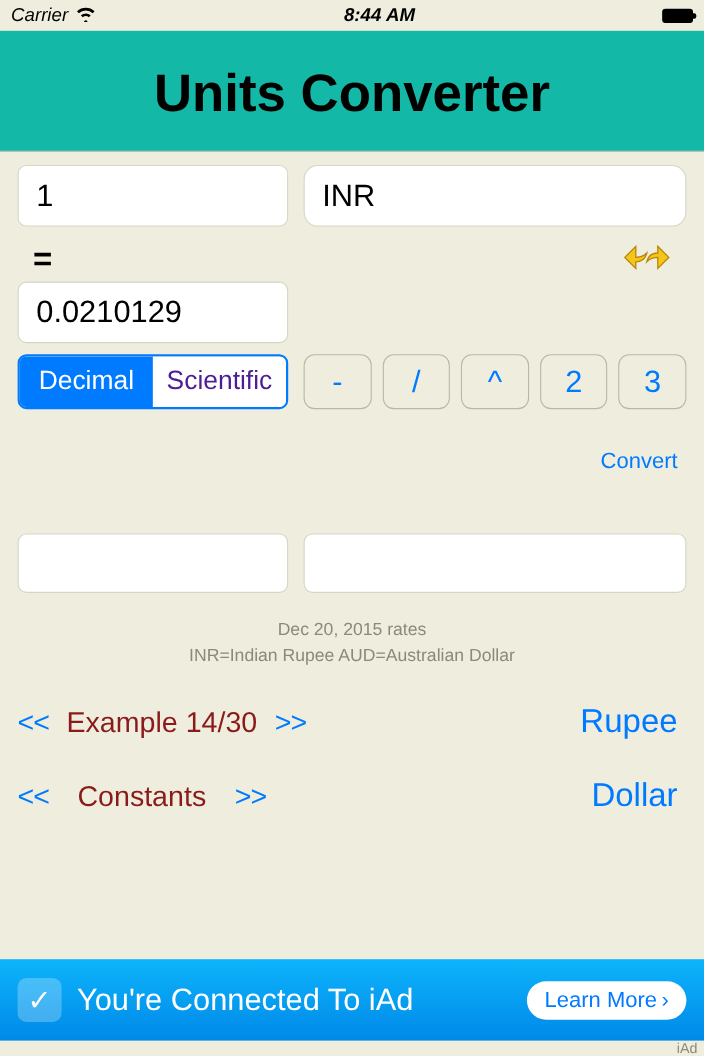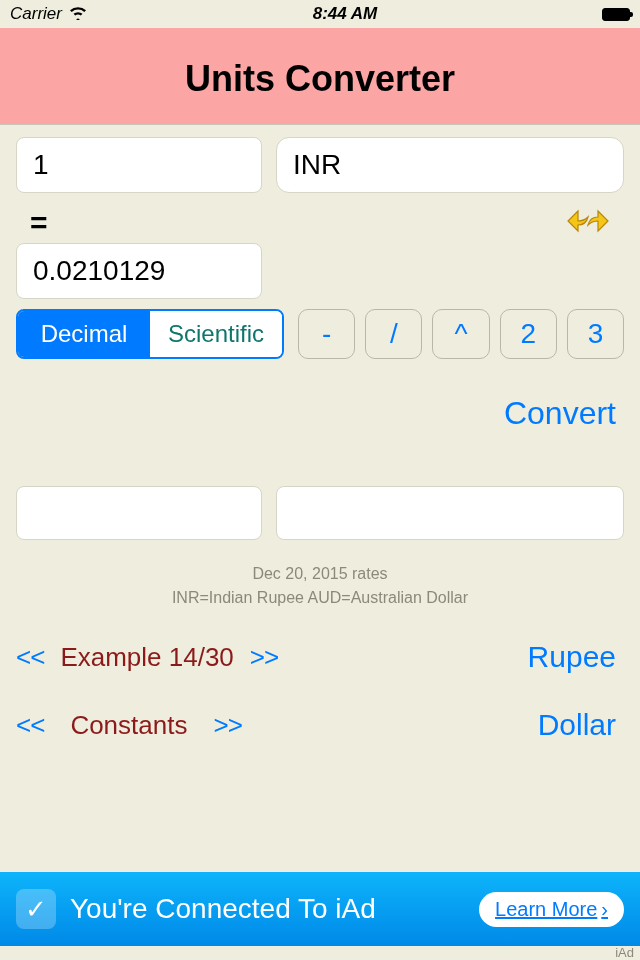--- a/index.html
+++ b/index.html
@@ -35,25 +35,25 @@
 .battery-icon::after {
   content: '';
   position: absolute;
   right: -4px; top: 3px;
   width: 2.5px; height: 5px;
   background: #000;
   border-radius: 0 2px 2px 0;
 }
 .app-title {
   text-align: center;
-  font-size: 36px;
+  font-size: 48px;
   font-weight: 700;
   color: #000;
   padding: 30px 0 24px;
-  background: #fca5a5;
+  background: #14b8a6;
   border-bottom: 1px solid #c7c6b8;
 }
 .content {
   padding: 12px 16px 0 16px;
 }
 .row {
   display: flex;
   gap: 14px;
   margin-bottom: 10px;
   align-items: center;
@@ -107,33 +107,33 @@
   font-size: 18px;
   font-weight: 700;
 }
 .seg-row {
   display: flex;
   gap: 14px;
   margin-top: 4px;
 }
 .segmented {
   display: flex;
-  width: 268px;
+  width: 246px;
   border: 2px solid #007aff;
   border-radius: 8px;
   overflow: hidden;
 }
 .seg-btn {
   flex: 1;
   height: 46px;
   display: flex;
   align-items: center;
   justify-content: center;
   font-size: 24px;
-  color: #0f766e;
+  color: #4c1d95;
   background: #fff;
 }
 .seg-btn.active {
   background: #007aff;
   color: #fff;
 }
 .op-buttons {
   display: flex;
   gap: 10px;
   flex: 1;
@@ -149,21 +149,21 @@
   display: flex;
   align-items: center;
   justify-content: center;
 }
 .convert-row {
   text-align: right;
   padding: 36px 8px 0 0;
 }
 .convert-link {
   color: #007aff;
-  font-size: 32px;
+  font-size: 20px;
   font-weight: 400;
 }
 .empty-row {
   display: flex;
   gap: 14px;
   margin-top: 54px;
 }
 .empty-box {
   background: #fff;
   border: 1px solid #d6d5c6;
@@ -230,21 +230,20 @@
 }
 .learn-more {
   background: #fff;
   color: #007aff;
   border-radius: 20px;
   padding: 6px 16px;
   font-size: 20px;
   display: flex;
   align-items: center;
   gap: 4px;
-  text-decoration: underline;
 }
 .iad-label {
   position: absolute;
   bottom: 0; right: 6px;
   font-size: 13px;
   color: #8a897b;
 }
 .swap-svg { width: 64px; height: 36px; }
 </style>
 </head>

